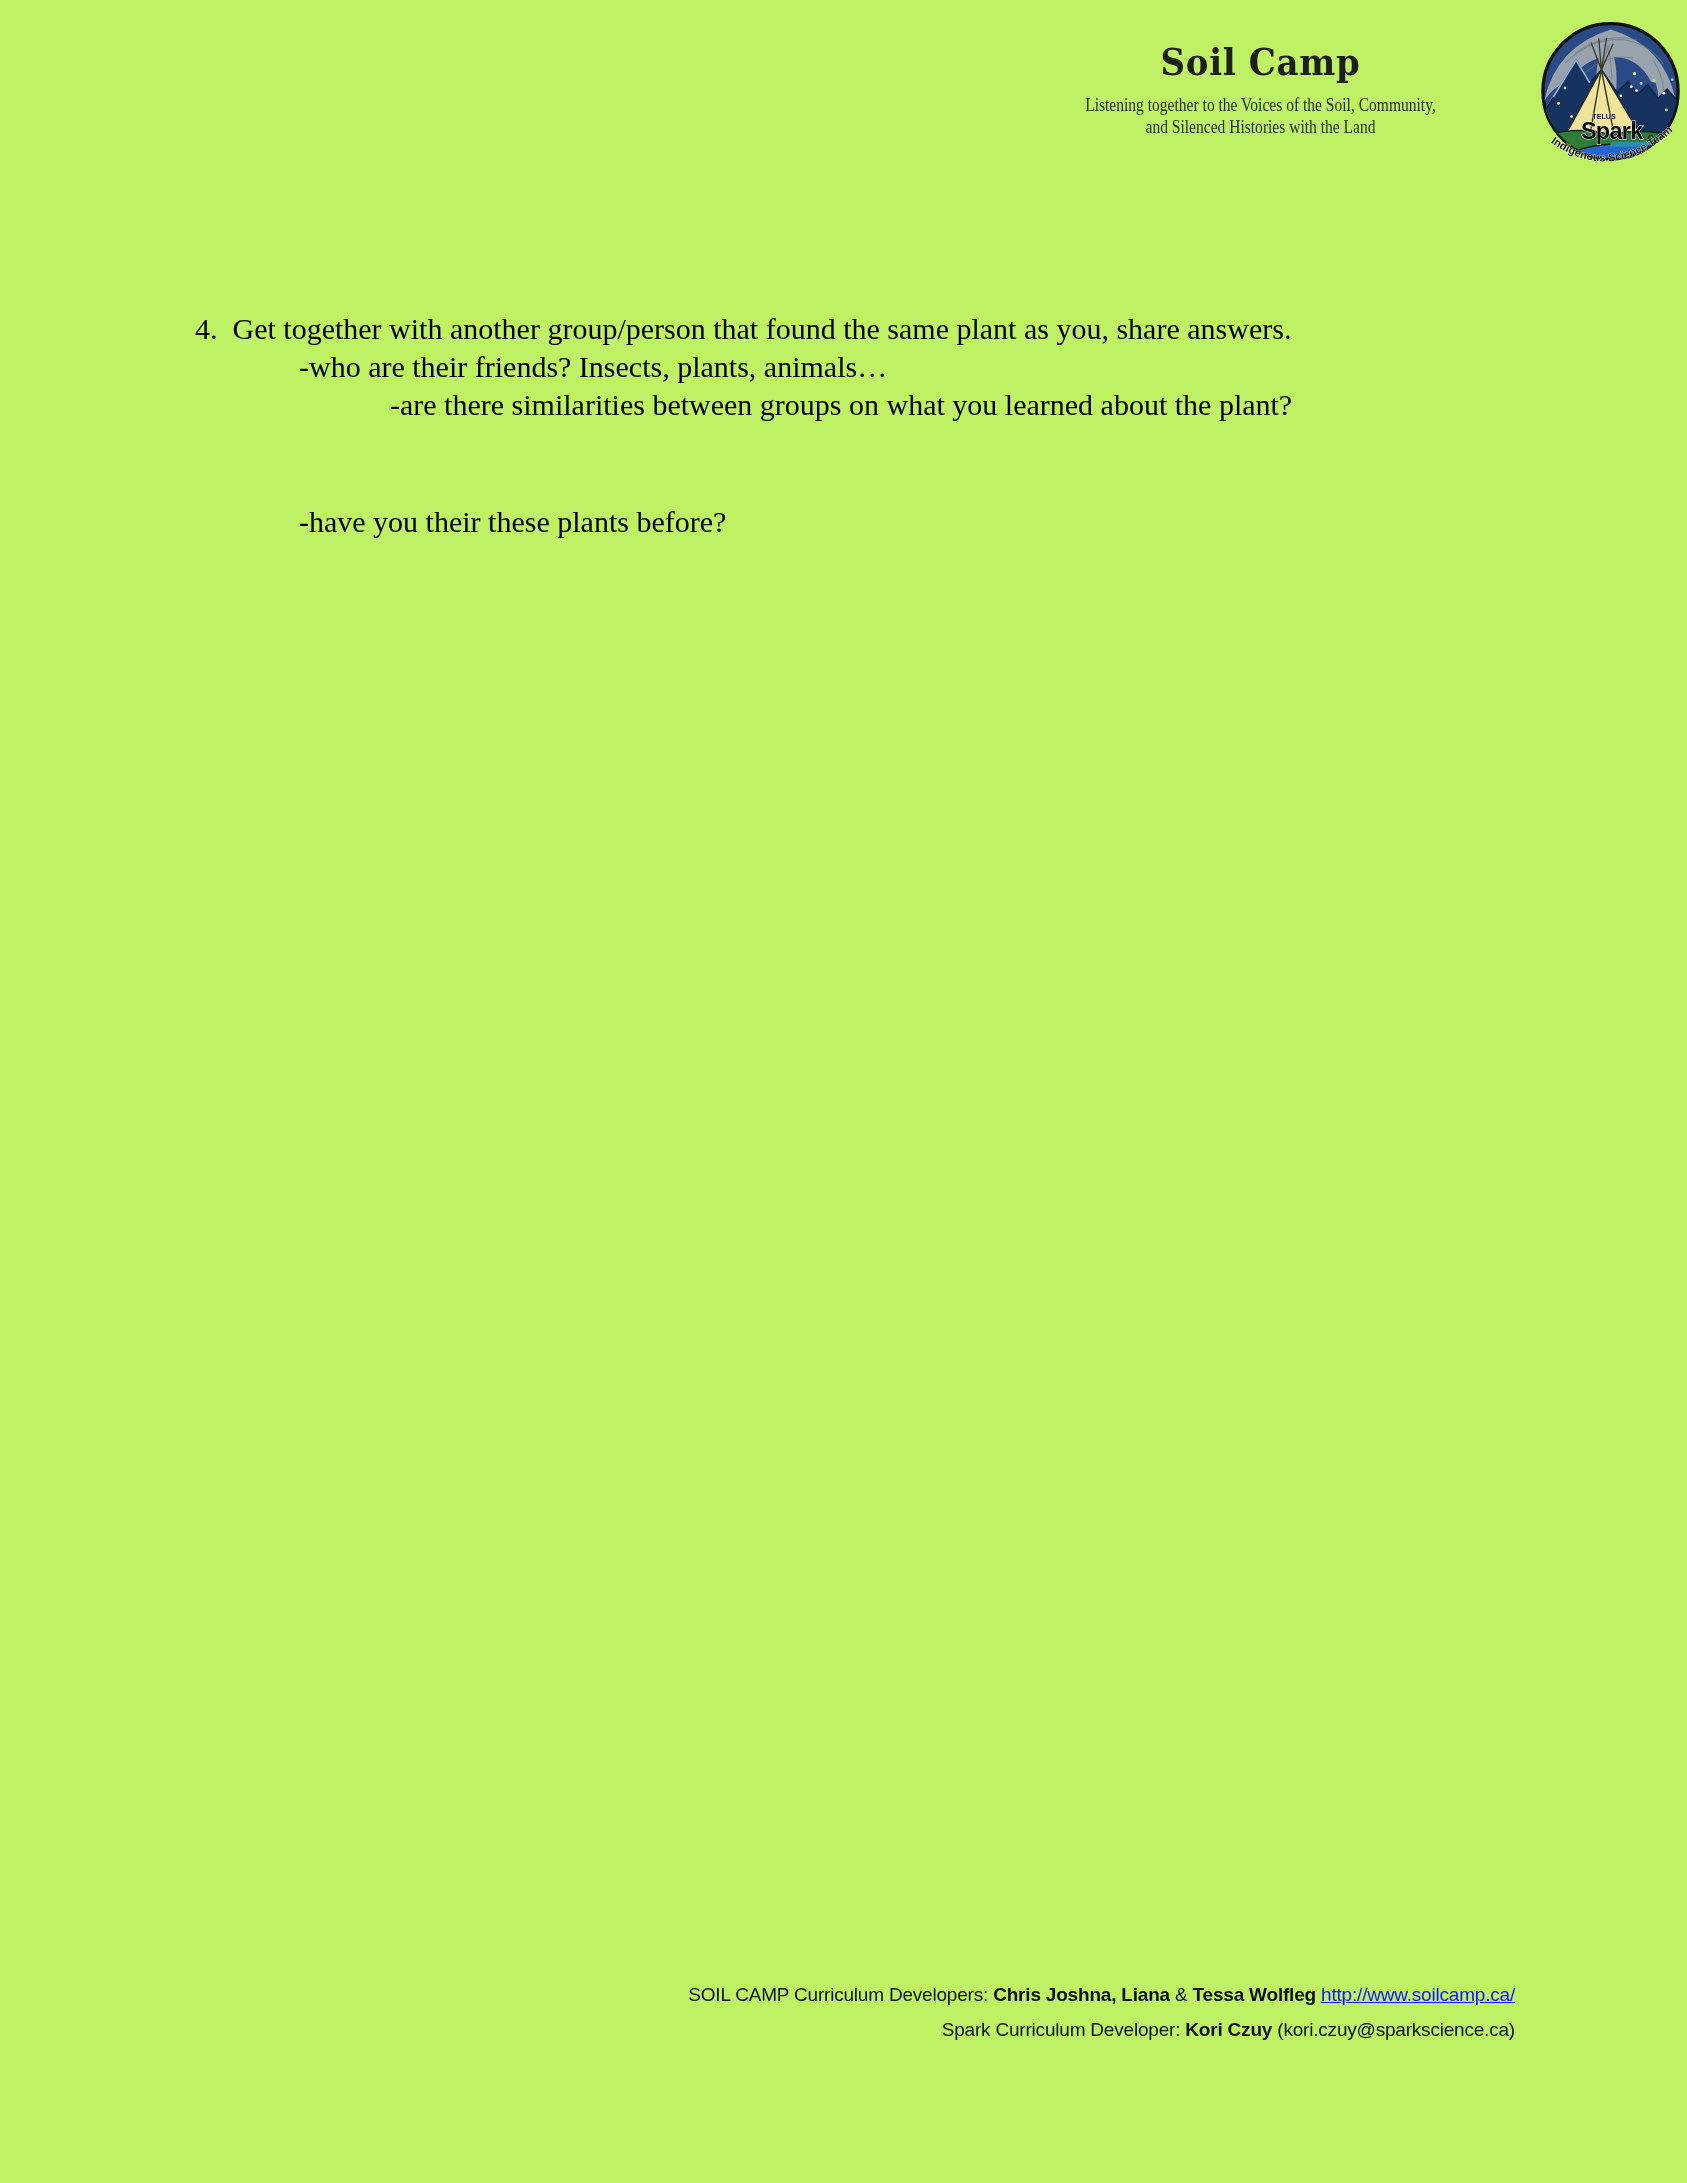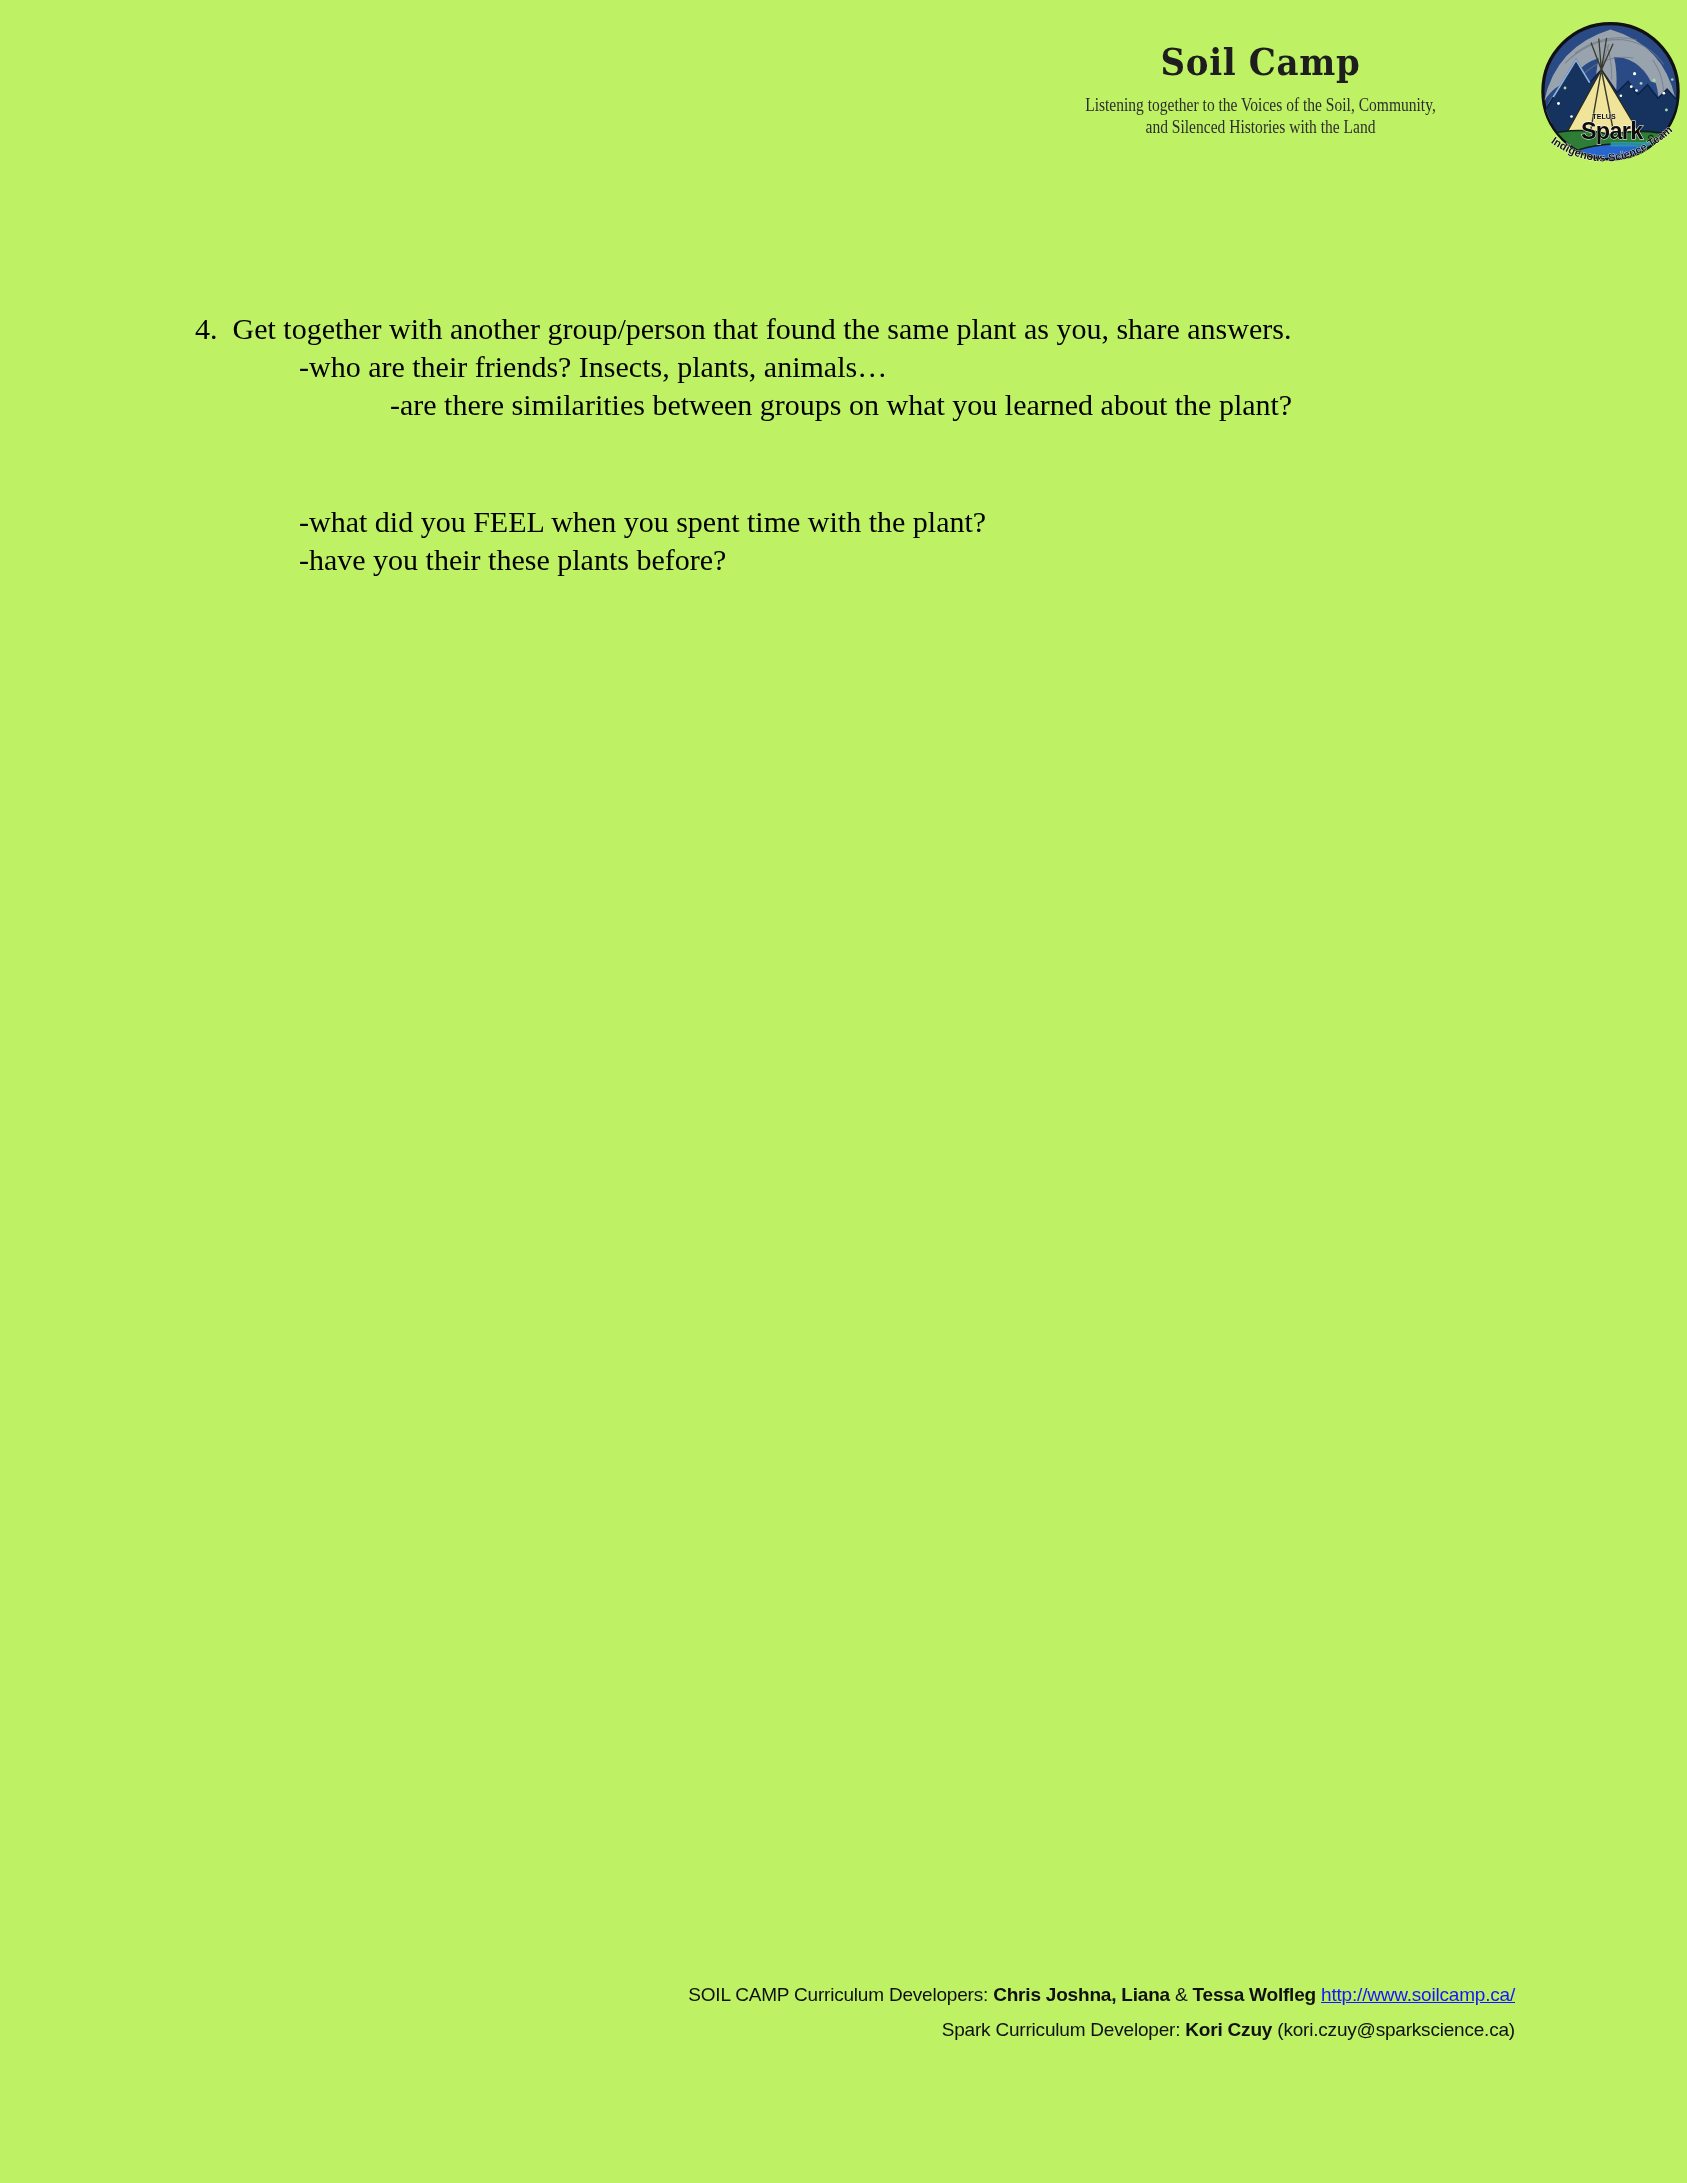--- a/index.html
+++ b/index.html
@@ -176,21 +176,20 @@
     </svg>
   </div>
 
   <main>
     <div class="doc-block block-item4" id="item-block-0">
         <div class="doc-line indent-0">4.  Get together with another group/person that found the same plant as you, share answers.</div>
         <div class="doc-line indent-1">-who are their friends? Insects, plants, animals…</div>
         <div class="doc-line indent-2">-are there similarities between groups on what you learned about the plant?</div>
       </div>
     <div class="doc-block block-item5" id="item-block-1">
-        <div class="doc-line indent-1">-what did you FEEL when you spent time with the plant?</div>
         <div class="doc-line indent-1">-have you their these plants before?</div>
       </div>
   </main>
 
   <footer class="page-footer">
     <div id="footer-line-0"><span class="seg-regular">SOIL CAMP Curriculum Developers: </span><span class="seg-bold">Chris Joshna, Liana</span><span class="seg-regular"> &amp; </span><span class="seg-bold">Tessa Wolfleg</span><span class="seg-regular"> </span><a class="seg-link">http://www.soilcamp.ca/</a></div>
     <div id="footer-line-1"><span class="seg-regular">Spark Curriculum Developer: </span><span class="seg-bold">Kori Czuy</span><span class="seg-regular"> (kori.czuy@sparkscience.ca)</span></div>
   </footer>
 
 </div>

